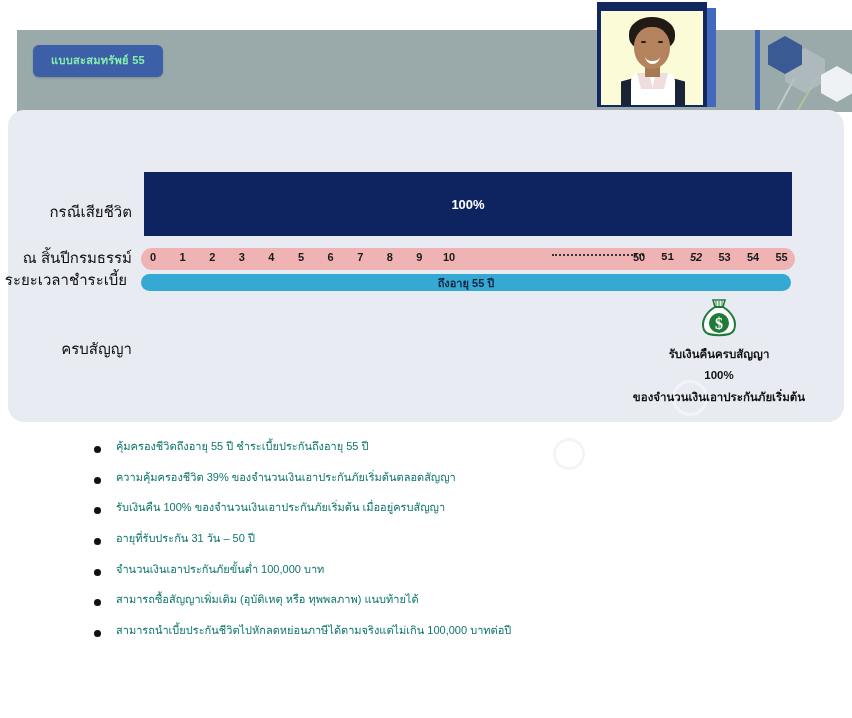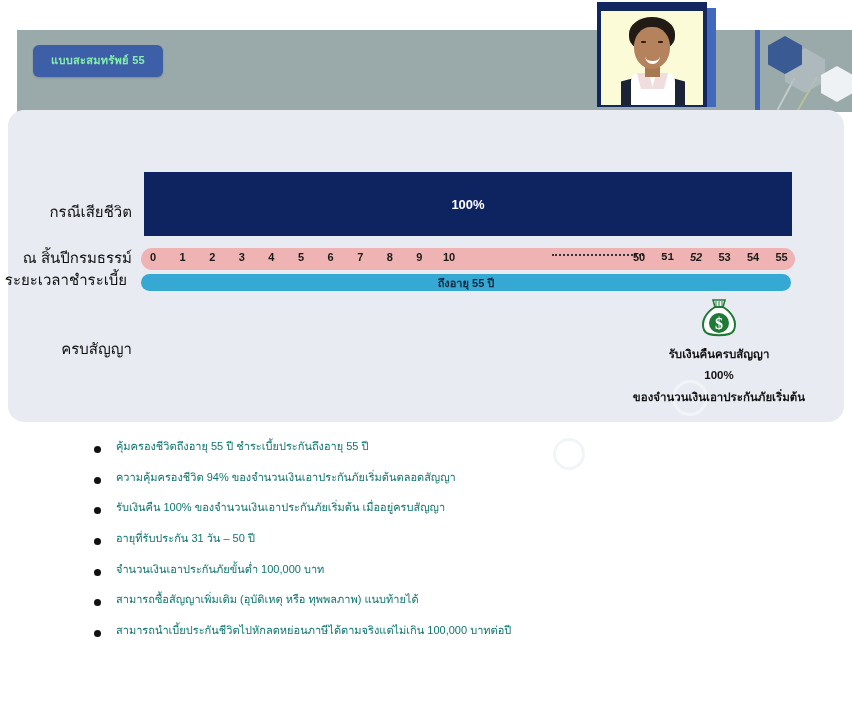--- a/index.html
+++ b/index.html
@@ -234,19 +234,19 @@
     <circle cx="22" cy="25" r="10" fill="#1f7a37"></circle>
     <text x="22" y="31" font-size="16" font-weight="bold" fill="#ffffff" text-anchor="middle" font-family="Liberation Serif, serif">$</text>
   </svg>
   <div class="money-text">รับเงินคืนครบสัญญา</div>
   <div class="money-text">100%</div>
   <div class="money-text">ของจำนวนเงินเอาประกันภัยเริ่มต้น</div>
 </div>
 
 <ul class="bullets" id="bullet-list">
     <li>คุ้มครองชีวิตถึงอายุ 55 ปี ชำระเบี้ยประกันถึงอายุ 55 ปี</li>
-    <li>ความคุ้มครองชีวิต 94% ของจำนวนเงินเอาประกันภัยเริ่มต้นตลอดสัญญา</li>
+    <li>ความคุ้มครองชีวิต 39% ของจำนวนเงินเอาประกันภัยเริ่มต้นตลอดสัญญา</li>
     <li>รับเงินคืน 100% ของจำนวนเงินเอาประกันภัยเริ่มต้น เมื่ออยู่ครบสัญญา</li>
     <li>อายุที่รับประกัน 31 วัน – 50 ปี</li>
     <li>จำนวนเงินเอาประกันภัยขั้นต่ำ 100,000 บาท</li>
     <li>สามารถซื้อสัญญาเพิ่มเติม (อุบัติเหตุ หรือ ทุพพลภาพ) แนบท้ายได้</li>
     <li>สามารถนำเบี้ยประกันชีวิตไปหักลดหย่อนภาษีได้ตามจริงแต่ไม่เกิน 100,000 บาทต่อปี</li>
   </ul>
 
 </body></html>

